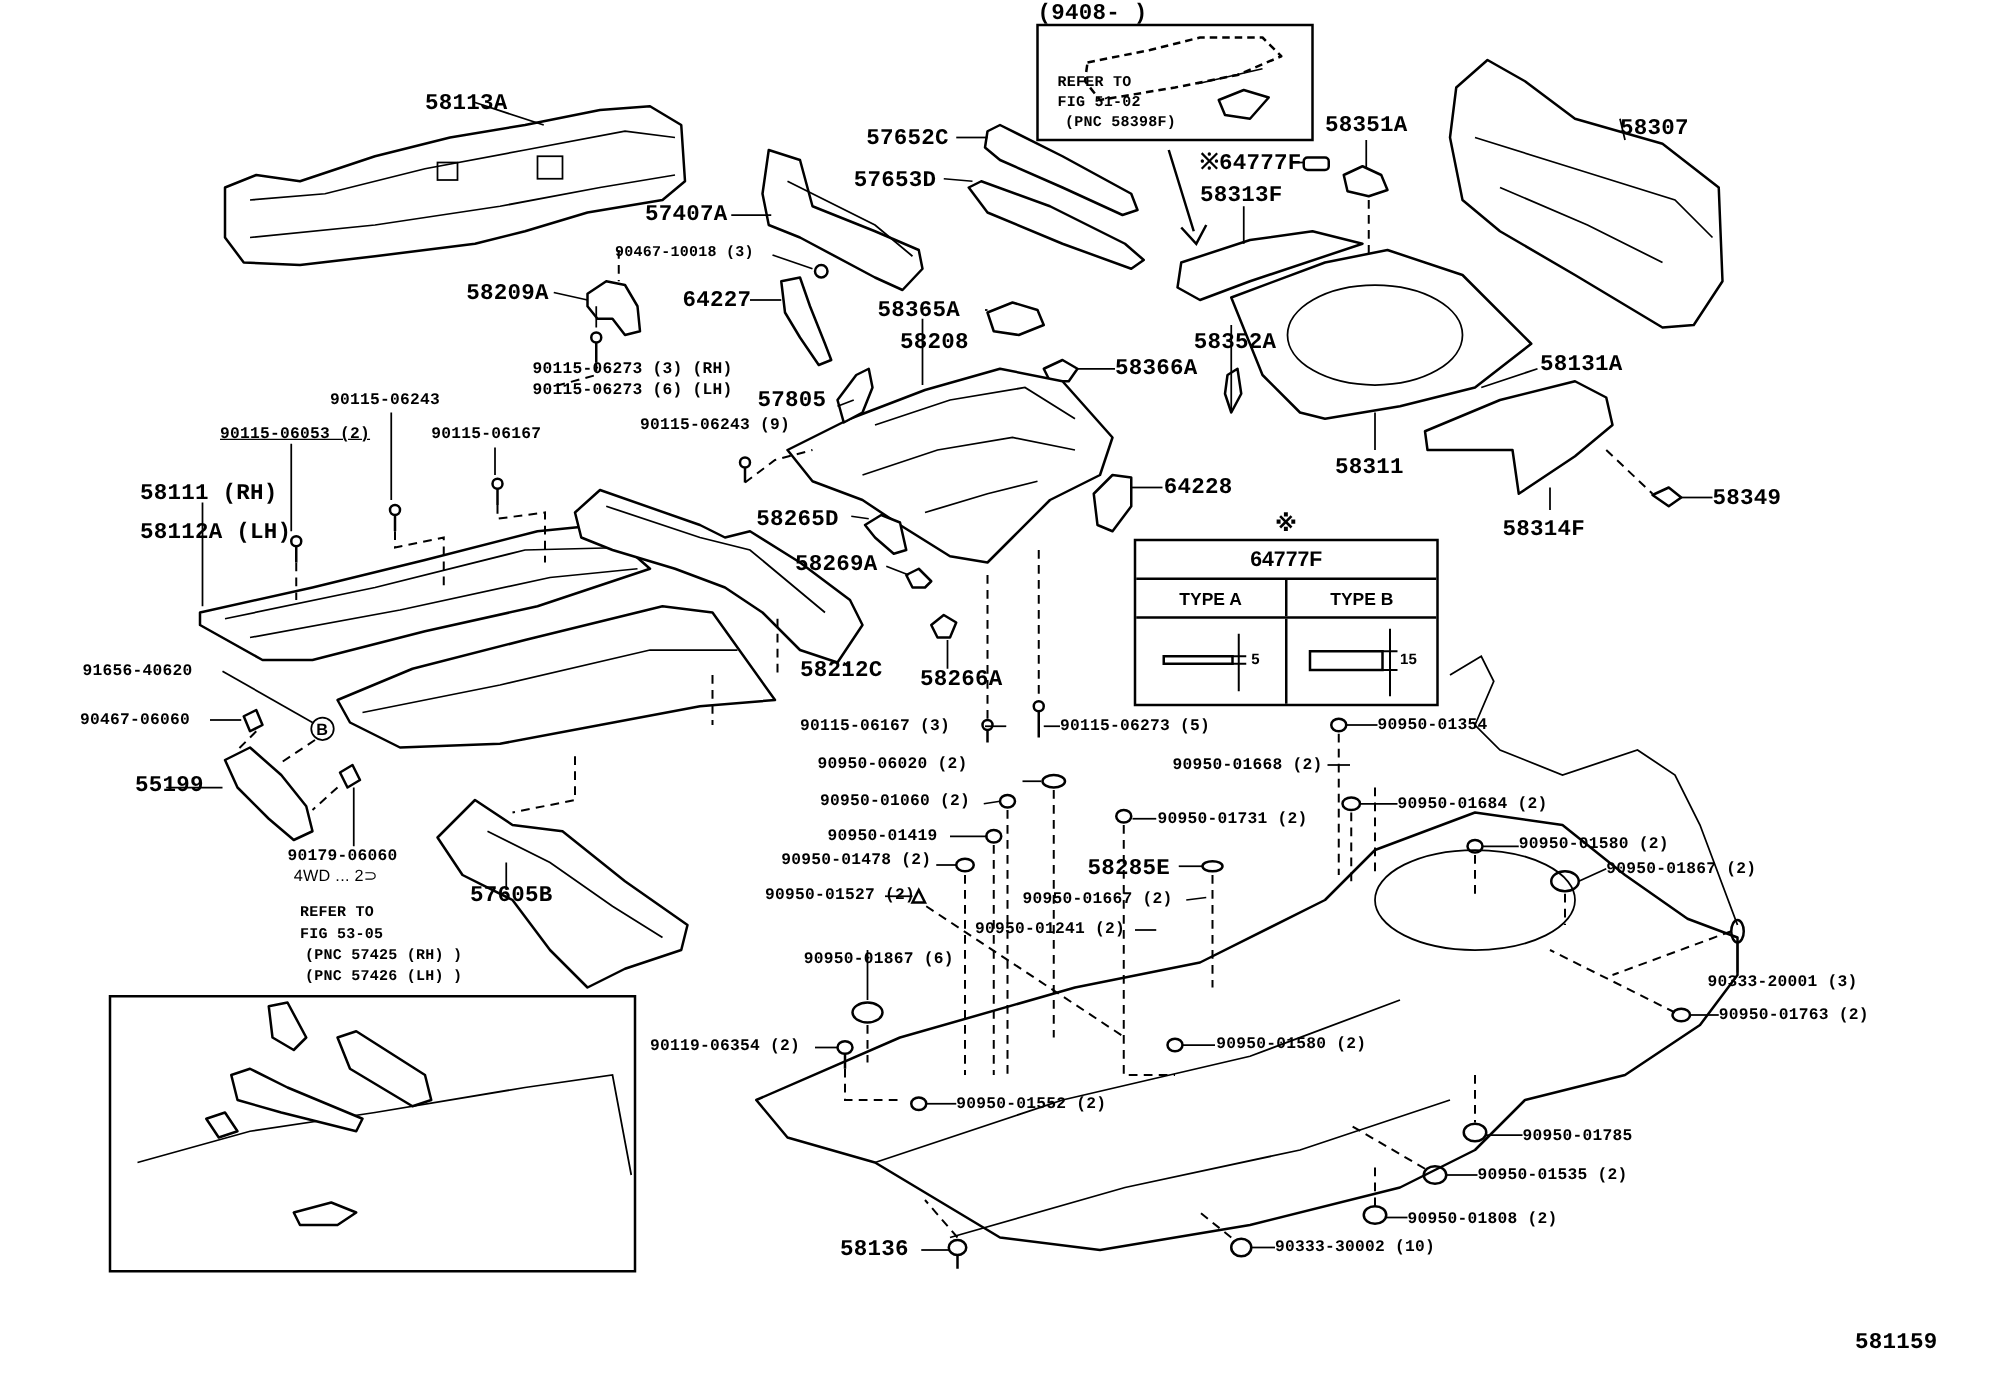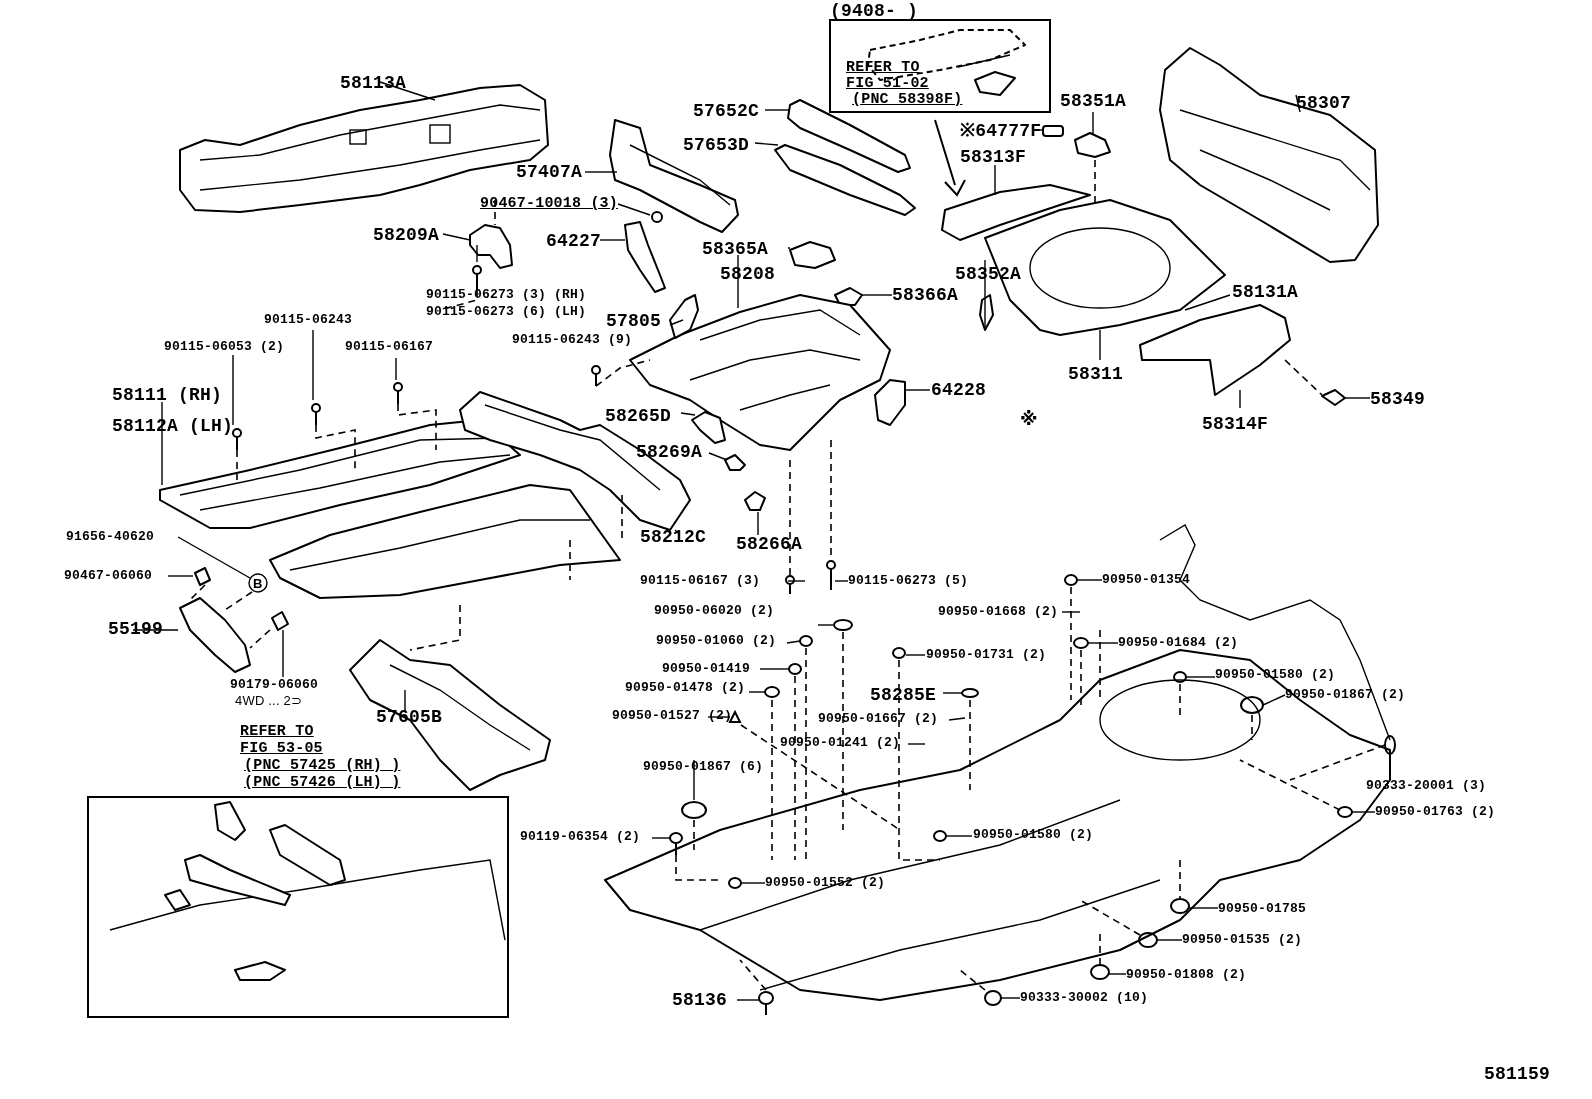--- a/index.html
+++ b/index.html
@@ -1,21 +1,21 @@
 <!DOCTYPE html>
 <html><head>
 <meta charset="utf-8">
 <style>
   html,body{margin:0;padding:0;background:#ffffff;}
   body{width:1592px;height:1099px;position:relative;overflow:hidden;font-family:"Liberation Sans","DejaVu Sans",sans-serif;color:#000;}
   #stage{position:absolute;left:0;top:0;width:1592px;height:967px;}
   svg#art{position:absolute;left:0;top:0;}
   .lbl{position:absolute;font-family:"Liberation Sans","DejaVu Sans",sans-serif;font-weight:bold;white-space:nowrap;line-height:1;letter-spacing:0.2px;}
   .big{font-size:18px;}
-  .med{font-size:15px;text-decoration:underline;}
+  .med{font-size:12px;}
   .sm{font-size:13px;}
   .mono{font-family:"Liberation Mono","DejaVu Sans Mono",monospace;font-weight:bold;}
   .stroke{fill:none;stroke:#000;stroke-width:2;}
   .thin{fill:none;stroke:#000;stroke-width:1.4;}
   .dash{fill:none;stroke:#000;stroke-width:1.6;stroke-dasharray:7 5;}
   .part{fill:#fff;stroke:#000;stroke-width:2;stroke-linejoin:round;}
   #type-table{position:absolute;left:907px;top:431px;width:240px;height:130px;border:2px solid #000;}
   #type-table .row1{height:29px;border-bottom:2px solid #000;display:flex;align-items:center;justify-content:center;font-weight:bold;font-size:17px;}
   #type-table .row2{height:29px;border-bottom:2px solid #000;display:flex;}
   #type-table .row2 div{flex:1;display:flex;align-items:center;justify-content:center;font-weight:bold;font-size:14px;}
@@ -322,37 +322,60 @@
 <div class="lbl med mono" style="left:846px;top:60px;">REFER TO</div>
 <div class="lbl med mono" style="left:846px;top:76px;">FIG 51-02</div>
 <div class="lbl med mono" style="left:852px;top:92px;">(PNC 58398F)</div>
 
 <div class="lbl med mono" style="left:240px;top:724px;">REFER TO</div>
 <div class="lbl med mono" style="left:240px;top:741px;">FIG 53-05</div>
 <div class="lbl med mono" style="left:244px;top:758px;">(PNC 57425 (RH) )</div>
 <div class="lbl med mono" style="left:244px;top:775px;">(PNC 57426 (LH) )</div>
 
 <div class="lbl big" style="left:1020px;top:410px;">※</div>
+<div id="type-table">
+  <div class="row1">64777F</div>
+  <div class="row2">
+    <div>TYPE A</div>
+    <div>TYPE B</div>
+  </div>
+  <div class="row3">
+    <div>
+      <svg width="119" height="68" style="position:absolute;left:0;top:0;">
+        <rect x="22" y="30" width="55" height="6" fill="none" stroke="#000" stroke-width="2"></rect>
+        <path d="M77,30 L88,30 M77,36 L88,36 M82,12 L82,58" stroke="#000" stroke-width="1.6" fill="none"></path>
+      </svg>
+      <span class="lbl med" style="left:92px;top:26px;">5</span>
+    </div>
+    <div>
+      <svg width="119" height="68" style="position:absolute;left:0;top:0;">
+        <rect x="18" y="26" width="58" height="15" fill="none" stroke="#000" stroke-width="2"></rect>
+        <path d="M76,26 L88,26 M76,41 L88,41 M82,8 L82,62" stroke="#000" stroke-width="1.6" fill="none"></path>
+      </svg>
+      <span class="lbl med" style="left:90px;top:26px;">15</span>
+    </div>
+  </div>
+</div>
 
 <div class="lbl big mono" style="left:340px;top:74px;">58113A</div>
 <div class="lbl big mono" style="left:373px;top:226px;">58209A</div>
 <div class="lbl big mono" style="left:693px;top:102px;">57652C</div>
 <div class="lbl big mono" style="left:683px;top:136px;">57653D</div>
 <div class="lbl big mono" style="left:516px;top:163px;">57407A</div>
-<div class="lbl med mono" style="left:480px;top:196px;text-align:center;">90467-10018 (3)</div>
+<div class="lbl med mono" style="left:492px;top:196px;text-align:center;">90467-10018 (3)</div>
 <div class="lbl big mono" style="left:546px;top:232px;">64227</div>
 <div class="lbl big mono" style="left:702px;top:240px;">58365A</div>
 <div class="lbl big mono" style="left:720px;top:265px;">58208</div>
 <div class="lbl big mono" style="left:892px;top:286px;">58366A</div>
 <div class="lbl big mono" style="left:606px;top:312px;">57805</div>
 <div class="lbl sm mono" style="left:426px;top:288px;">90115-06273 (3) (RH)</div>
 <div class="lbl sm mono" style="left:426px;top:305px;">90115-06273 (6) (LH)</div>
 <div class="lbl sm mono" style="left:512px;top:333px;">90115-06243 (9)</div>
 <div class="lbl sm mono" style="left:264px;top:313px;">90115-06243</div>
-<div class="lbl sm mono" style="left:164px;top:340px;">90115-06053 (2)</div>
+<div class="lbl sm mono" style="left:176px;top:340px;text-decoration:underline;">90115-06053 (2)</div>
 <div class="lbl sm mono" style="left:345px;top:340px;">90115-06167</div>
 <div class="lbl big mono" style="left:112px;top:373px;margin-top:13px;">58111    (RH)</div>
 <div class="lbl big mono" style="left:112px;top:393px;margin-top:24px;">58112A (LH)</div>
 <div class="lbl big mono" style="left:931px;top:381px;">64228</div>
 <div class="lbl big mono" style="left:605px;top:407px;">58265D</div>
 <div class="lbl big mono" style="left:636px;top:443px;">58269A</div>
 <div class="lbl big mono" style="left:736px;top:535px;">58266A</div>
 <div class="lbl big mono" style="left:640px;top:528px;">58212C</div>
 <div class="lbl sm mono" style="left:640px;top:574px;">90115-06167 (3)</div>
 <div class="lbl sm mono" style="left:848px;top:574px;">90115-06273 (5)</div>

